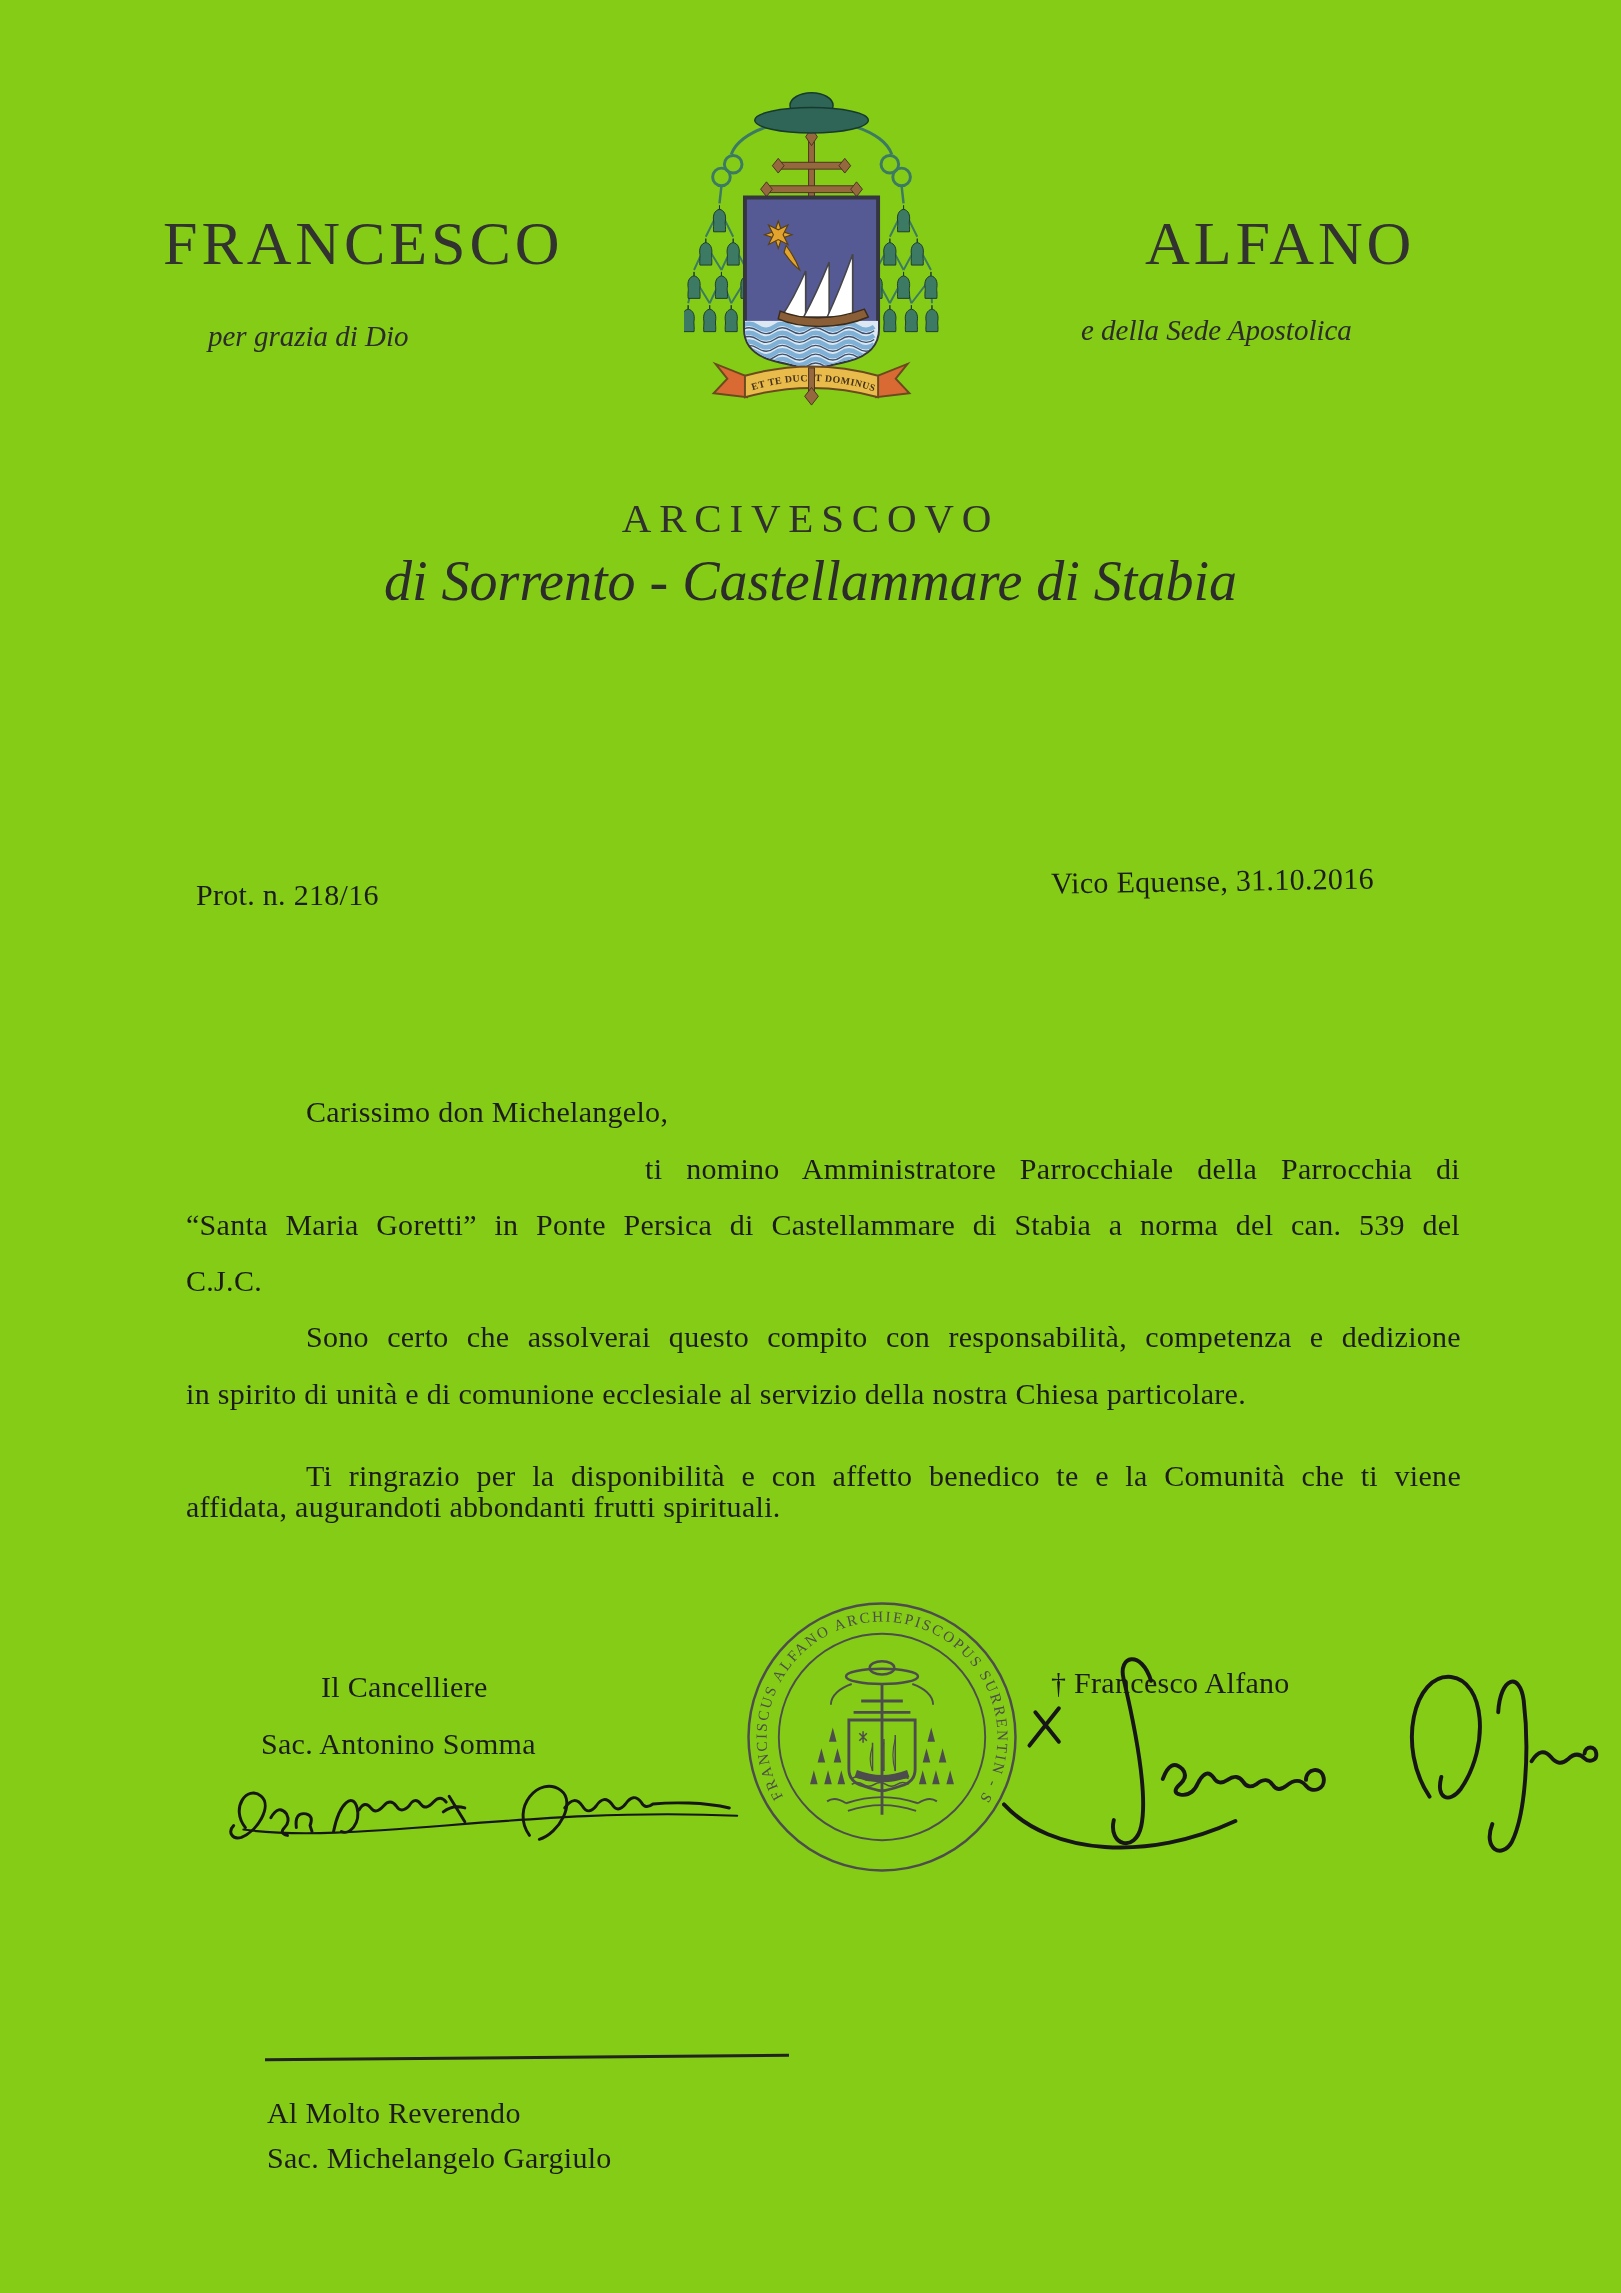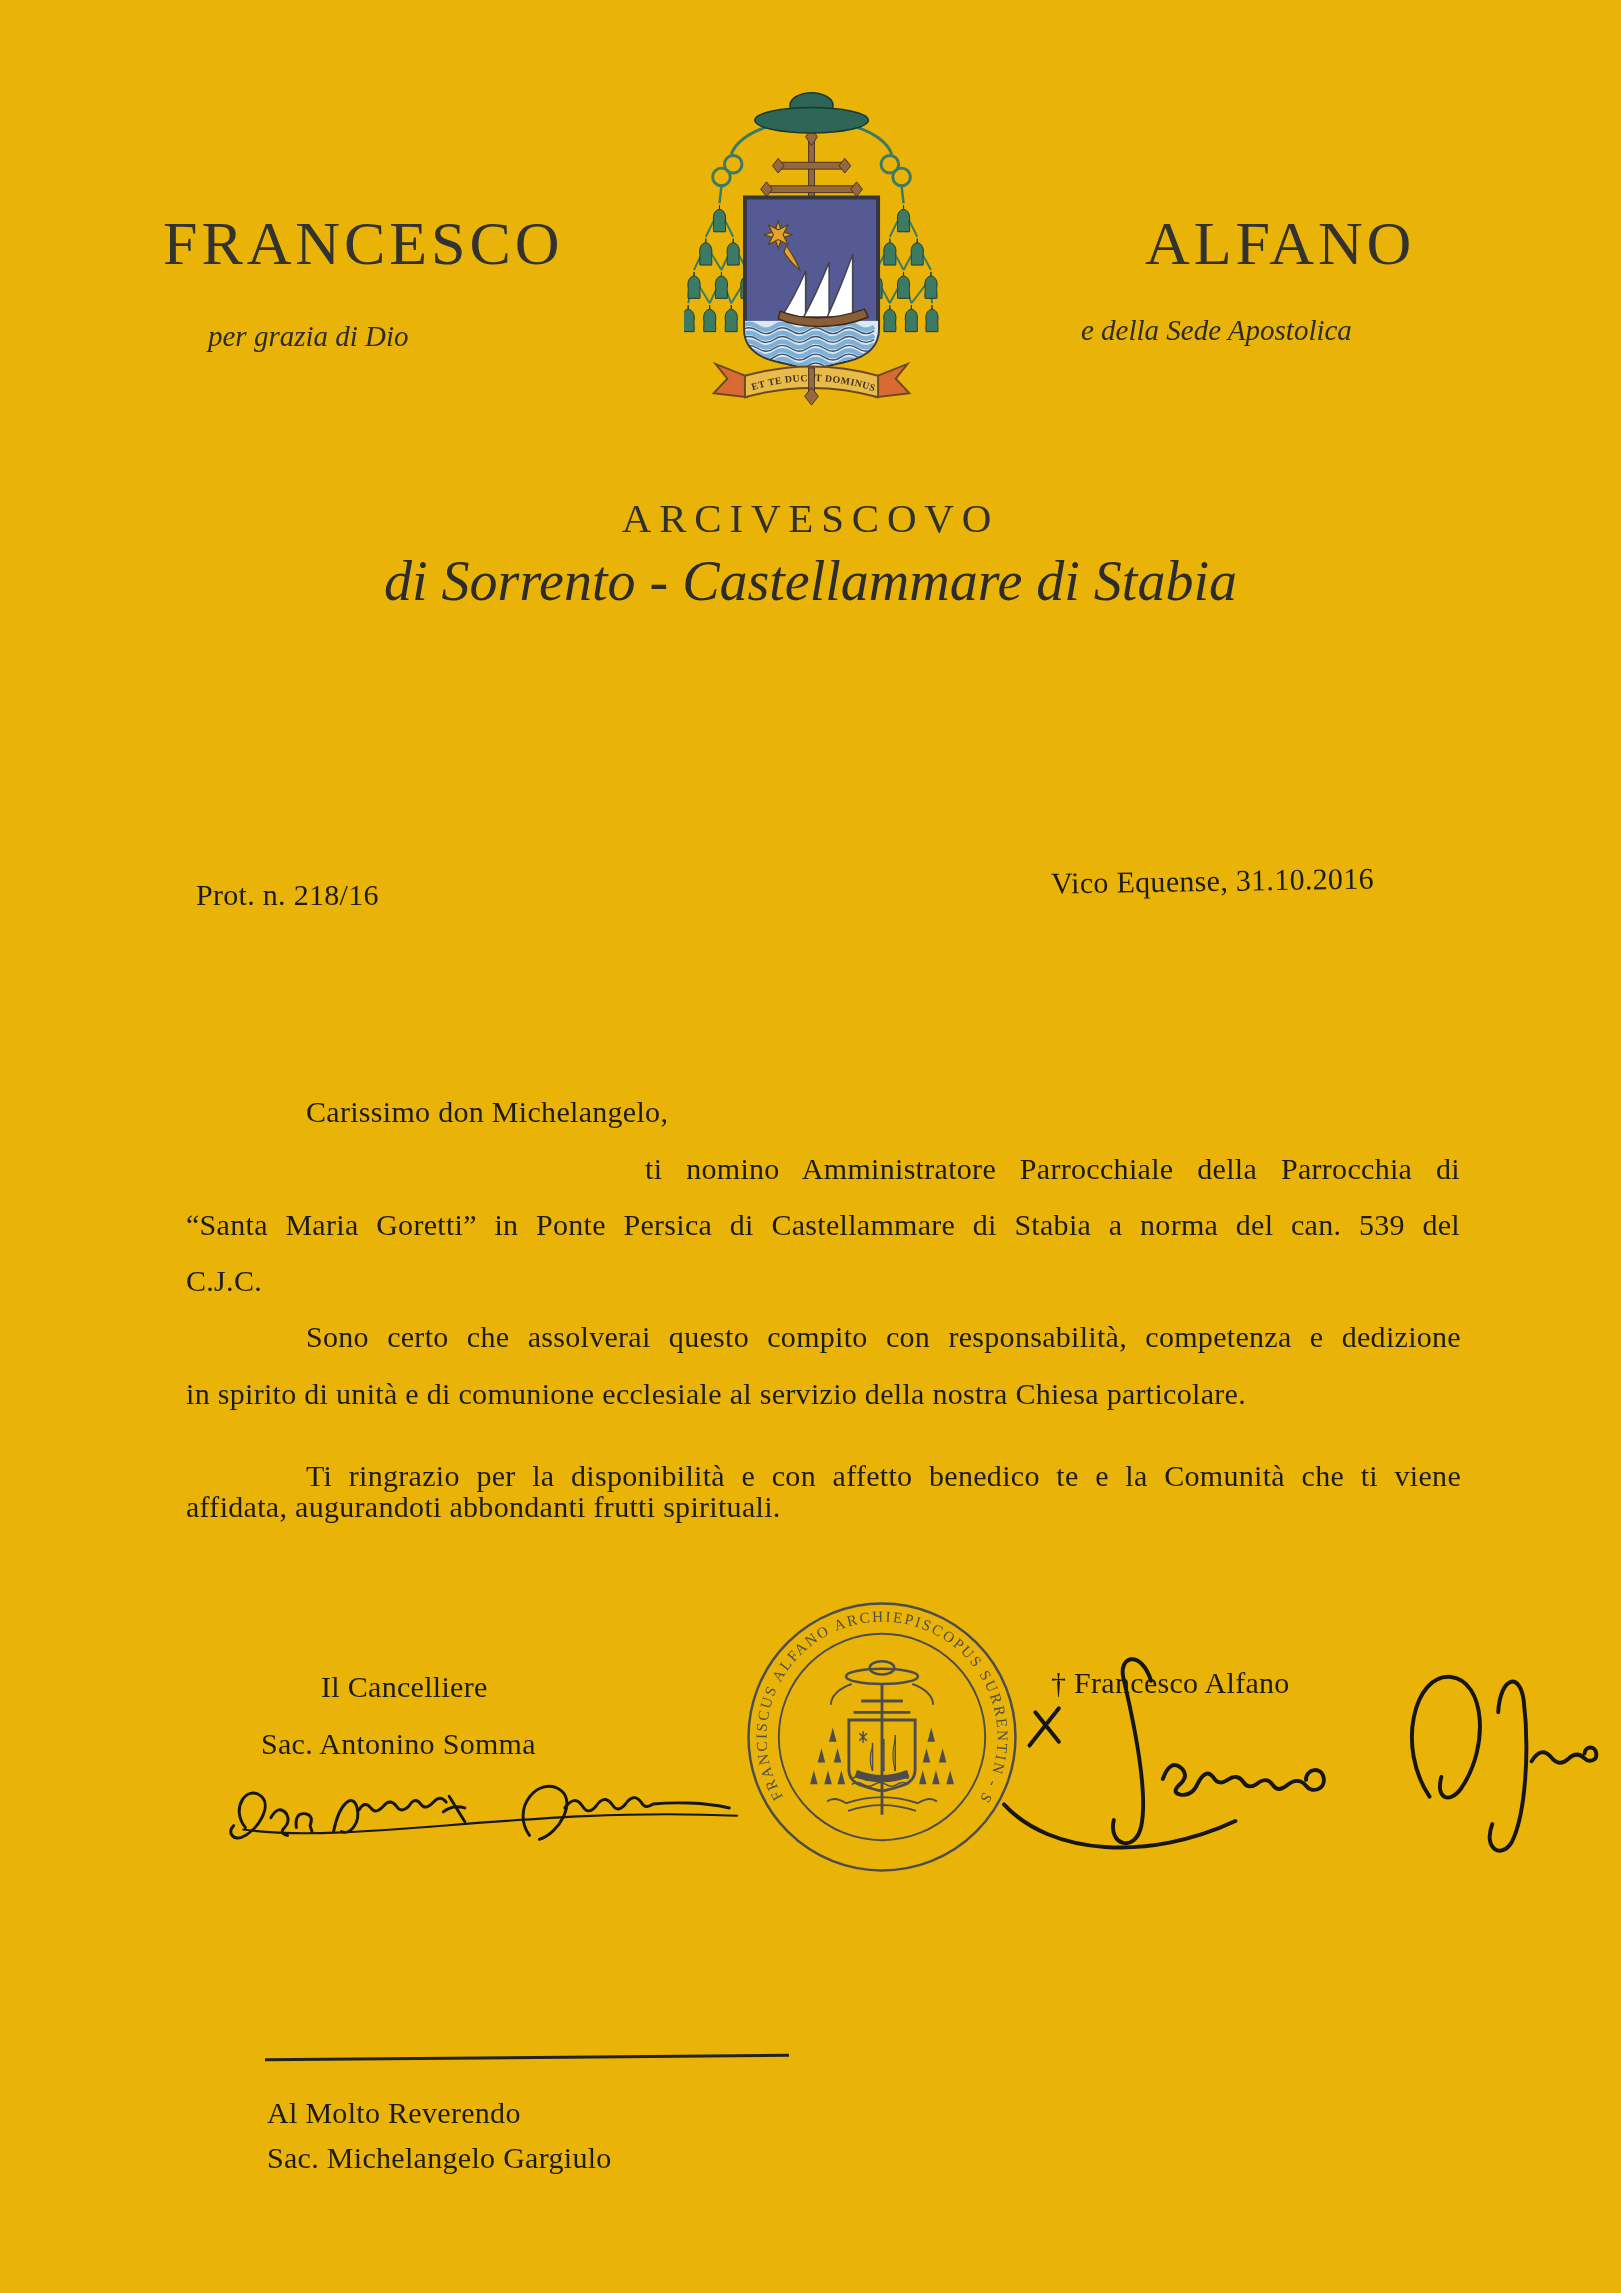--- a/index.html
+++ b/index.html
@@ -1,19 +1,19 @@
 <!DOCTYPE html>
 <html><head>
 <meta charset="utf-8">
 <style>
   html,body{margin:0;padding:0;background:#9a9a9a;}
   .page{
     position:relative;
     width:1621px;height:2294px;
-    background:#eab308;
+    background:#84cc16;
     font-family:"Liberation Serif","DejaVu Serif",serif;
     color:#1d1d1b;
     overflow:hidden;
   }
   .abs{position:absolute;}
   .name-lg{font-size:62px;letter-spacing:3.9px;color:#323230;white-space:nowrap;}
   .ital{font-style:italic;font-size:29px;color:#2c2c2a;white-space:nowrap;}
   .role{font-size:41px;letter-spacing:7.8px;color:#30302e;text-align:center;width:100%;}
   .see{font-style:italic;font-size:56px;color:#2c2c2a;text-align:center;width:100%;}
   .typed{font-size:30px;letter-spacing:0.3px;color:#1c1c1a;white-space:nowrap;}

